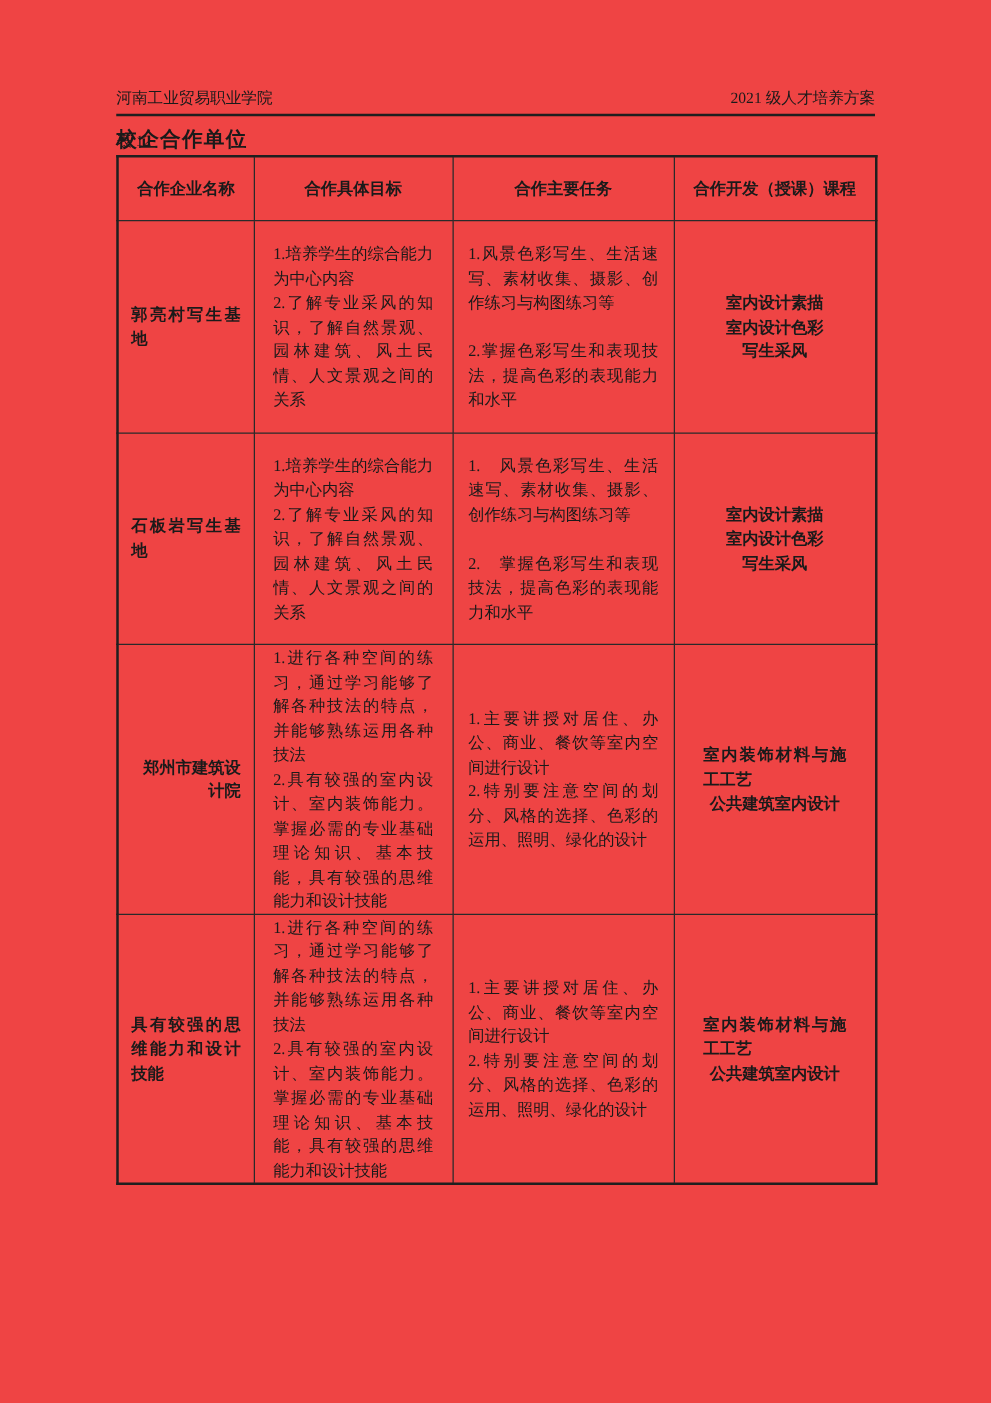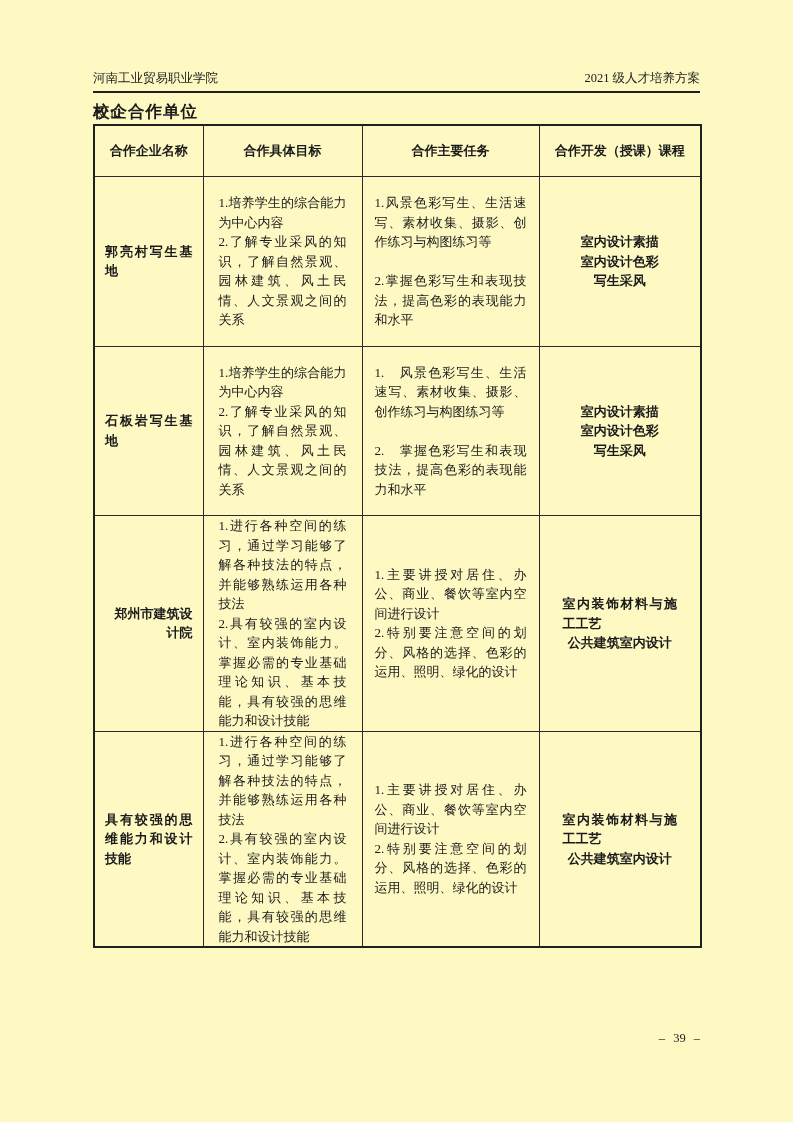--- a/index.html
+++ b/index.html
@@ -6,21 +6,21 @@
   body {
     width: 793px; height: 1122px;
     background: #ffffff;
     font-family: "Liberation Serif", "DejaVu Serif", serif;
     color: #1a1a1a;
     overflow: hidden;
   }
   .page {
     position: relative;
     width: 793px; height: 1122px;
-    background: #fef9c3;
+    background: #ef4444;
   }
   .content {
     position: absolute;
     left: 93px; top: 0;
     width: 607px;
   }
   .running-head {
     margin-top: 70px;
     display: flex;
     justify-content: space-between;
@@ -203,14 +203,13 @@
     <td class="cell-courses">
               <div class="course-item">室内装饰材料与施工工艺</div>
               <div class="course-item">公共建筑室内设计</div>
             </td>
   </tr>
         </tbody>
     </table>
 
   </div>
 
-  <div class="page-number">– 39 –</div>
 </div>
 
 </body></html>

